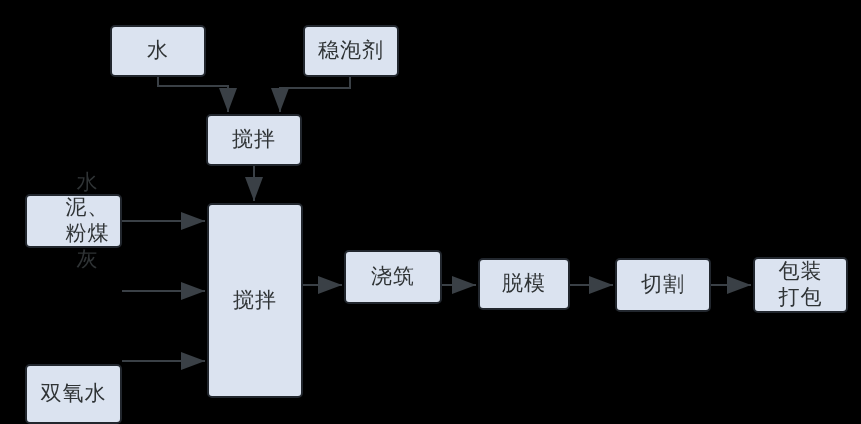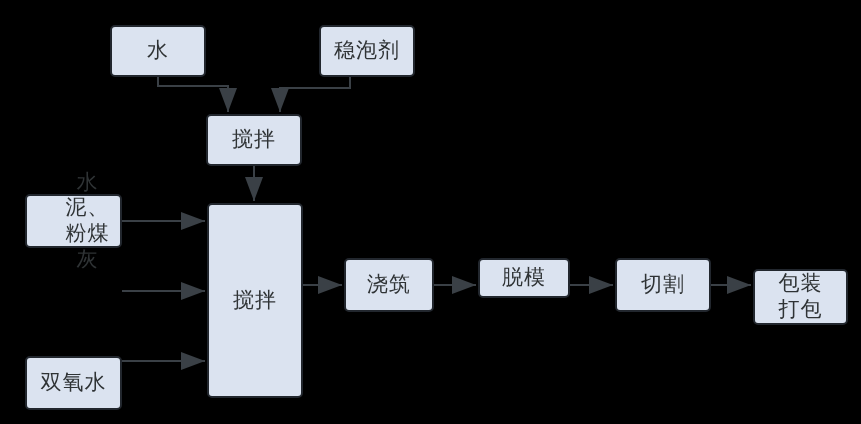--- a/index.html
+++ b/index.html
@@ -57,34 +57,34 @@
     <path class="edge" marker-end="url(#ah)" d="M122,291 L205,291"></path>
     <path class="edge" marker-end="url(#ah)" d="M122,361 L205,361"></path>
     <path class="edge" marker-end="url(#ah)" d="M303,285 L342,285"></path>
     <path class="edge" marker-end="url(#ah)" d="M434,285 L476,285"></path>
     <path class="edge" marker-end="url(#ah)" d="M570,285 L613,285"></path>
     <path class="edge" marker-end="url(#ah)" d="M711,285 L751,285"></path>
   </svg>
 
   <div class="node" style="left:110px;top:25px;width:96px;height:52px;">水</div>
 
-  <div class="node" style="left:303px;top:25px;width:96px;height:52px;margin-left:16px;">稳泡剂</div>
+  <div class="node" style="left:303px;top:25px;width:96px;height:52px;">稳泡剂</div>
 
   <div class="node" style="left:206px;top:114px;width:96px;height:52px;">搅拌</div>
 
   <div class="node" style="left:25px;top:194px;width:97px;height:54px;padding-left:28px;">水泥、
 粉煤灰</div>
 
 
-  <div class="node" style="left:25px;top:356px;width:97px;height:54px;">双氧水</div>
+  <div class="node" style="left:25px;top:364px;width:97px;height:60px;">双氧水</div>
 
   <div class="node" style="left:207px;top:203px;width:96px;height:195px;">搅拌</div>
 
-  <div class="node" style="left:344px;top:258px;width:90px;height:54px;">浇筑</div>
+  <div class="node" style="left:344px;top:250px;width:98px;height:54px;">浇筑</div>
 
-  <div class="node" style="left:478px;top:258px;width:92px;height:40px;">脱模</div>
+  <div class="node" style="left:478px;top:258px;width:92px;height:52px;">脱模</div>
 
   <div class="node" style="left:615px;top:258px;width:96px;height:54px;text-align:right;">切割</div>
 
-  <div class="node" style="left:753px;top:269px;width:95px;height:56px;">包装
+  <div class="node" style="left:753px;top:257px;width:95px;height:56px;">包装
 打包</div>
 
 </div>
 
 </body></html>

